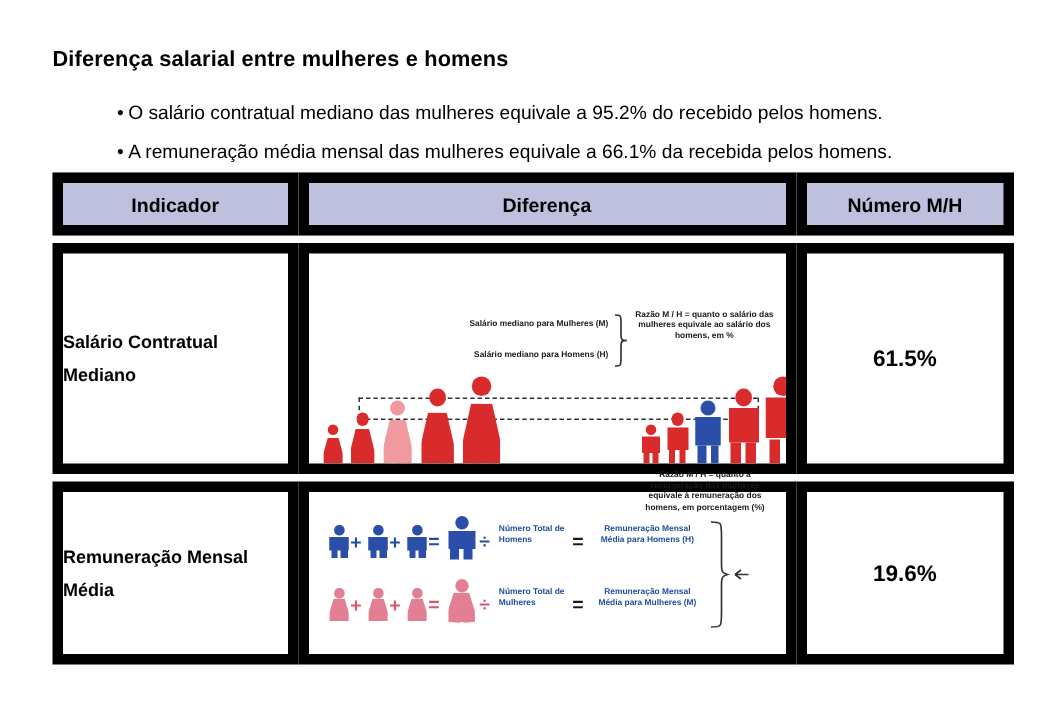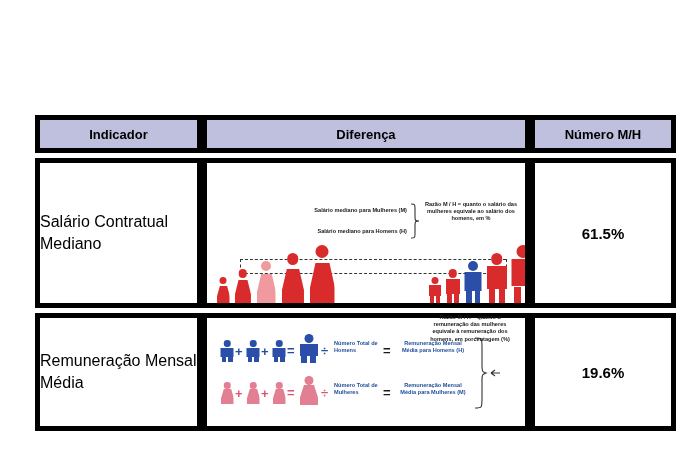--- a/index.html
+++ b/index.html
@@ -17,36 +17,36 @@
   }
   .bullets{position:absolute;left:78px;top:62px;width:600px;}
   .bullet{font-size:12.8px;line-height:26px;white-space:nowrap;}
   .bullet .dot{margin-right:3px;}
 
   
   .tbl{
     position:absolute;left:35px;top:115px;
     width:641px;border-collapse:separate;border-spacing:0;
   }
-  .tbl td,.tbl th{border:5px solid #000000;padding:0;vertical-align:middle;}
+  .tbl td,.tbl th{border:7px solid #000000;padding:0;vertical-align:middle;}
   .thead td{
     background:#bfc0dd;height:28px;text-align:center;
     font-size:13px;font-weight:bold;
   }
   .c1{width:168px;}
   .c2{width:318px;}
   .c3{width:153px;}
 
   .spacer td{border:none;height:5px;}
 
   .rowcell{height:140px;}
   .row2 .rowcell{height:108px;}
 
   .ind{
-    font-size:16px;font-weight:normal;padding-left:12px;line-height:22px;
+    font-size:12px;font-weight:bold;padding-left:12px;line-height:22px;
   }
   .ratio{
     text-align:center;font-size:15px;font-weight:bold;
   }
 
   
   .defwrap{position:relative;width:318px;height:140px;overflow:hidden;}
   .row2 .defwrap{height:108px;}
 
   .lbl{position:absolute;font-size:5.6px;font-weight:bold;line-height:7.2px;color:#1a1a1a;}
@@ -67,21 +67,30 @@
   .dashv{position:absolute;border-left:1.2px dashed #333;}
 
   .op{position:absolute;font-size:13px;font-weight:bold;color:#1f4e9c;font-family:"Liberation Sans",sans-serif;}
   .op.pink{color:#d9566f;}
 </style>
 </head>
 <body>
 
 <div class="page">
 
-
+  <div class="title">Diferença salarial entre mulheres e homens</div>
+
+  <div class="bullets">
+    <div class="bullet">
+      <span class="dot">•</span><span>O salário contratual mediano das mulheres equivale a 95.2% do recebido pelos homens.</span>
+    </div>
+    <div class="bullet">
+      <span class="dot">•</span><span>A remuneração média mensal das mulheres equivale a 66.1% da recebida pelos homens.</span>
+    </div>
+  </div>
 
   <table class="tbl">
     <tbody>
         <tr class="thead">
       <td class="c1">Indicador</td>
       <td class="c2">Diferença</td>
       <td class="c3">Número M/H</td>
     </tr>
 
     <tr class="spacer">

